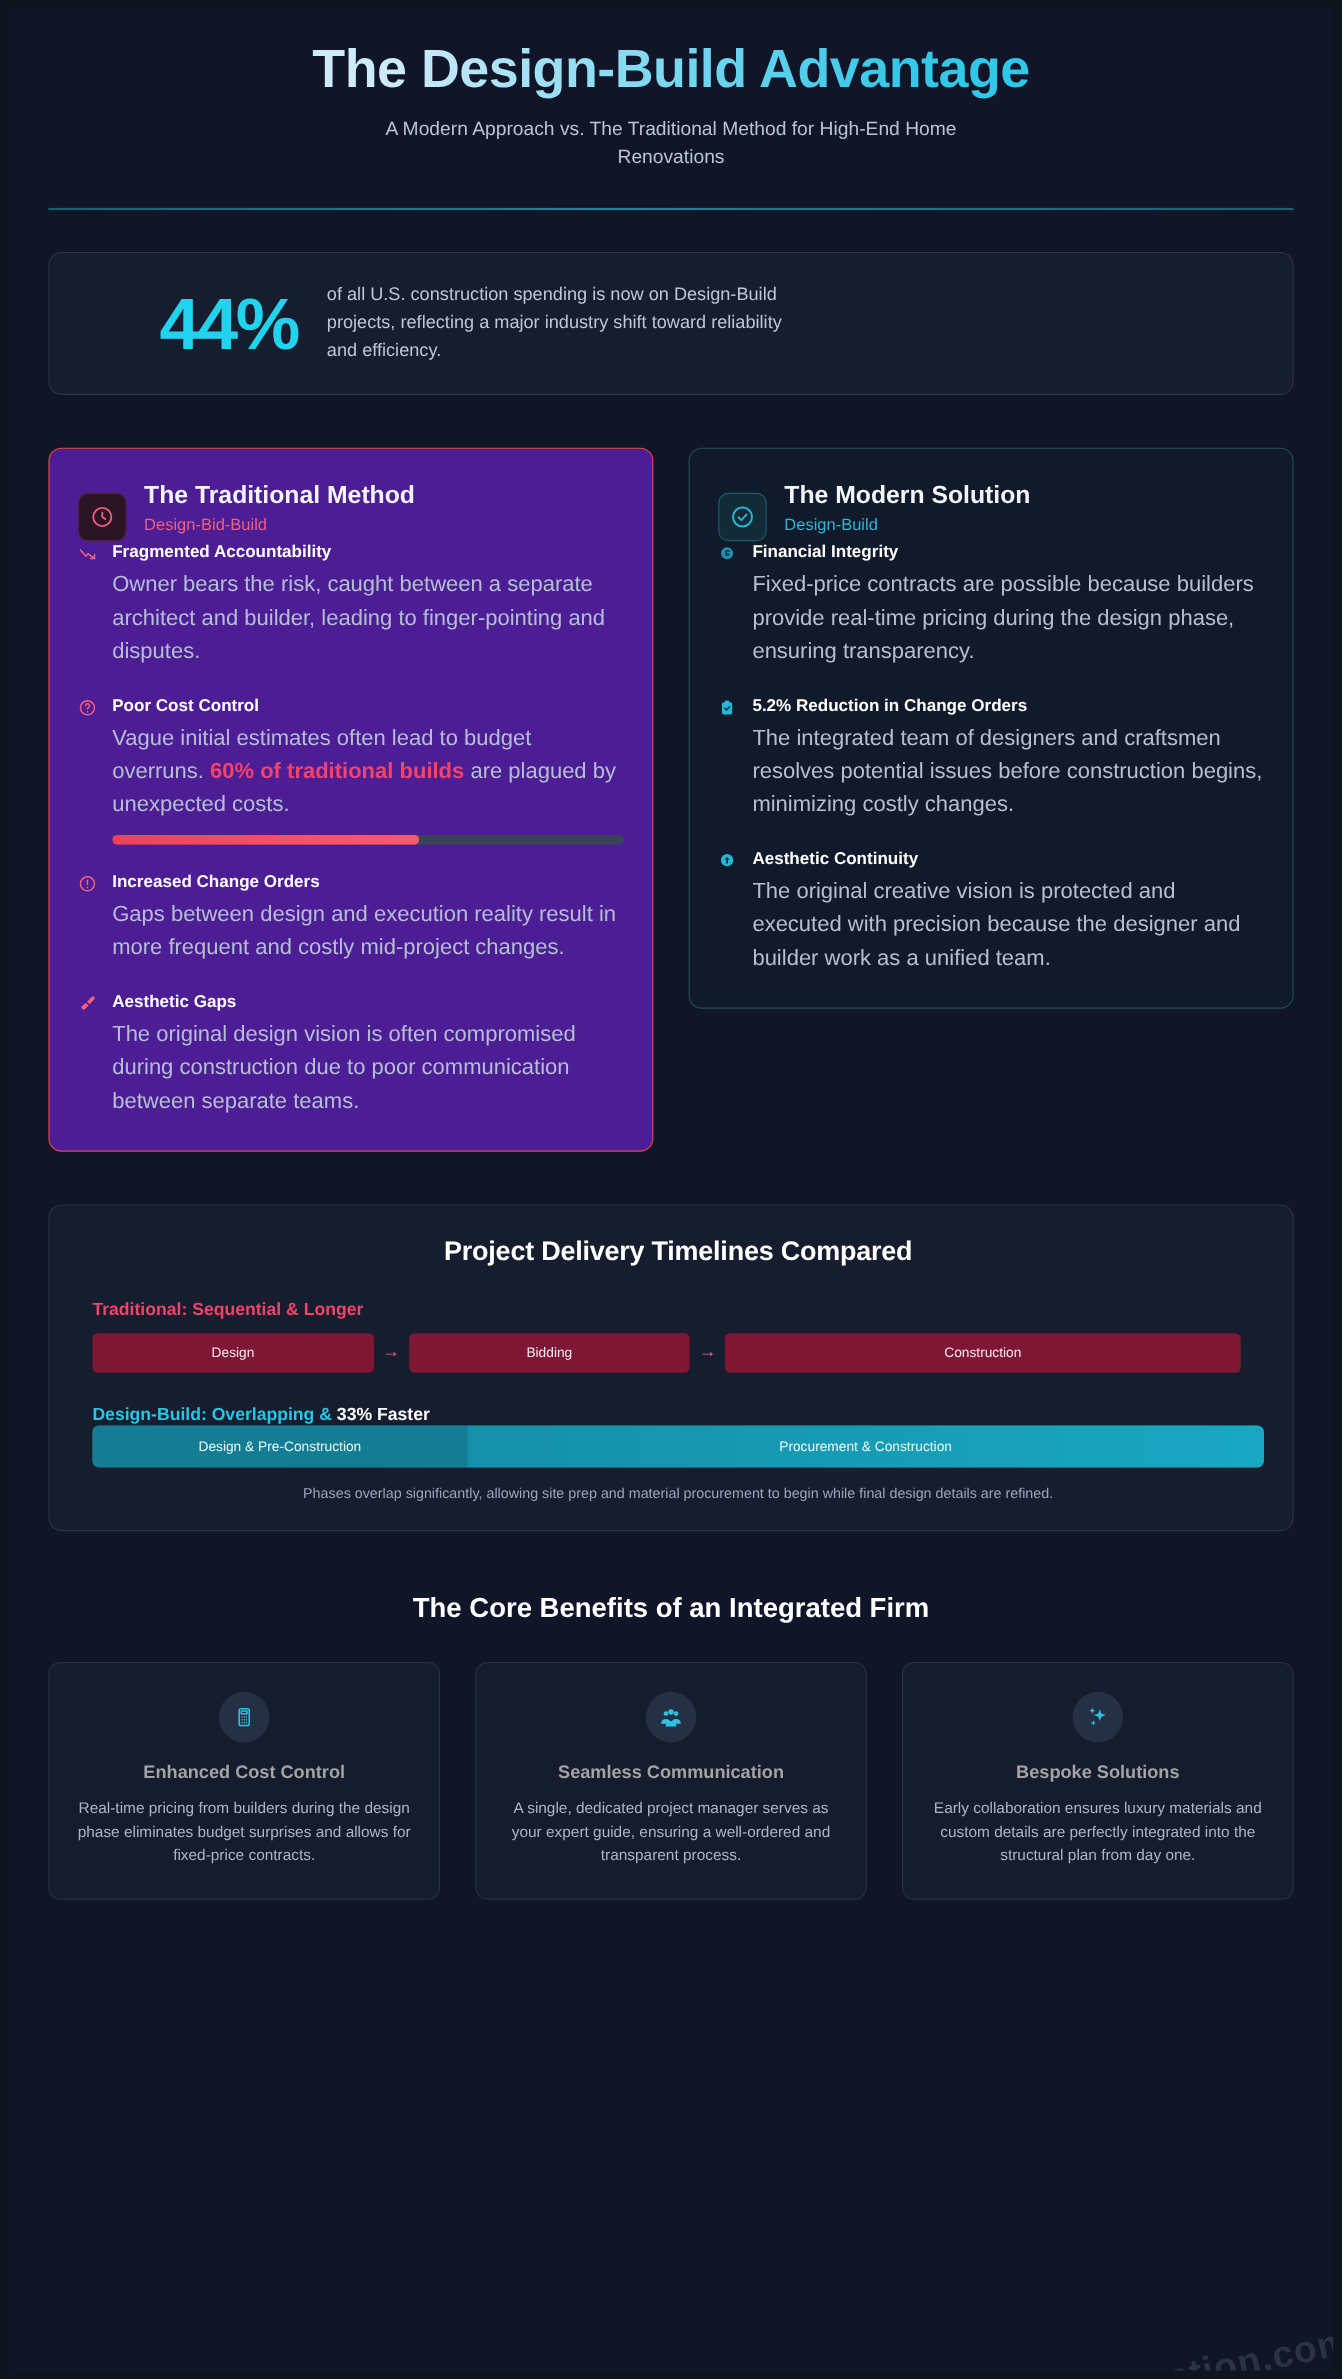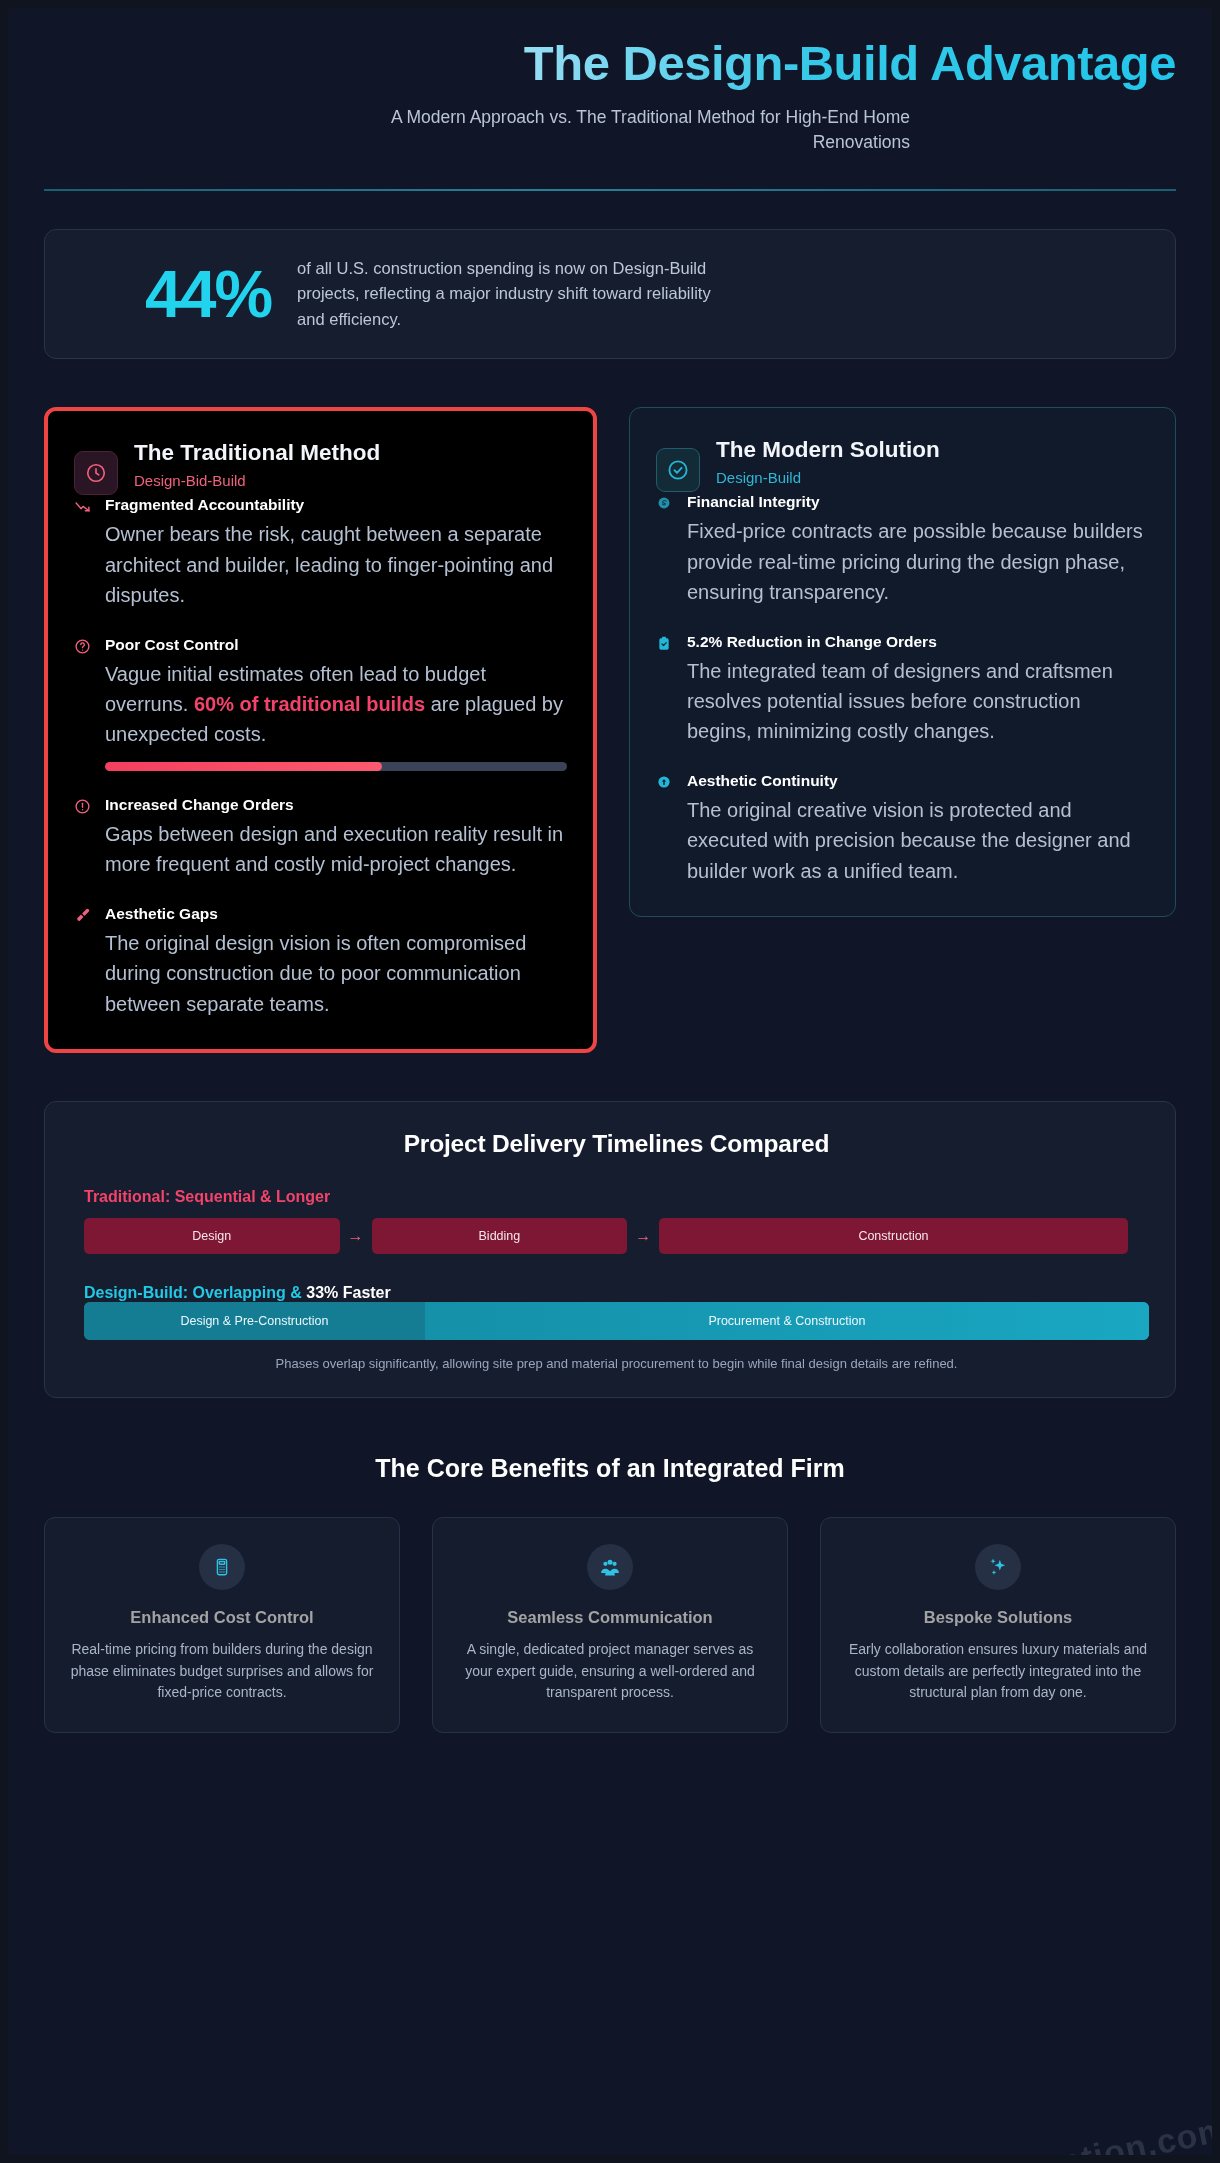--- a/index.html
+++ b/index.html
@@ -32,21 +32,21 @@
     font-weight: bold;
     color: #2a3245;
     transform: rotate(-12deg);
     transform-origin: right bottom;
     letter-spacing: 1px;
     white-space: nowrap;
     pointer-events: none;
   }
 
   
-  .hero { padding-top: 28px; text-align: right; }
+  .hero { padding-top: 28px; text-align: center; }
   .hero h1 {
     font-size: 49px;
     font-weight: bold;
     letter-spacing: -0.5px;
     background: linear-gradient(100deg, #d6eefb 0%, #cdeaf9 28%, #35c8e8 68%, #22c6ea 100%);
     -webkit-background-clip: text;
     background-clip: text;
     color: transparent;
     -webkit-text-fill-color: transparent;
     line-height: 1.12;
@@ -98,22 +98,22 @@
     display: flex;
     gap: 32px;
     align-items: flex-start;
   }
   .col {
     flex: 1 1 0;
     border-radius: 12px;
     padding: 26px 26px 30px 26px;
   }
   .col.trad {
-    background: #000000;
-    border: 4px solid #ef4444;
+    background: #4c1d95;
+    border: 1px solid #ef4444;
   }
   .col.mod {
     background: #111a2a;
     border: 1px solid #1d4e5c;
   }
 
   .col-head { display: flex; gap: 16px; align-items: flex-start; }
   .badge {
     width: 44px; height: 44px;
     flex: 0 0 44px;

